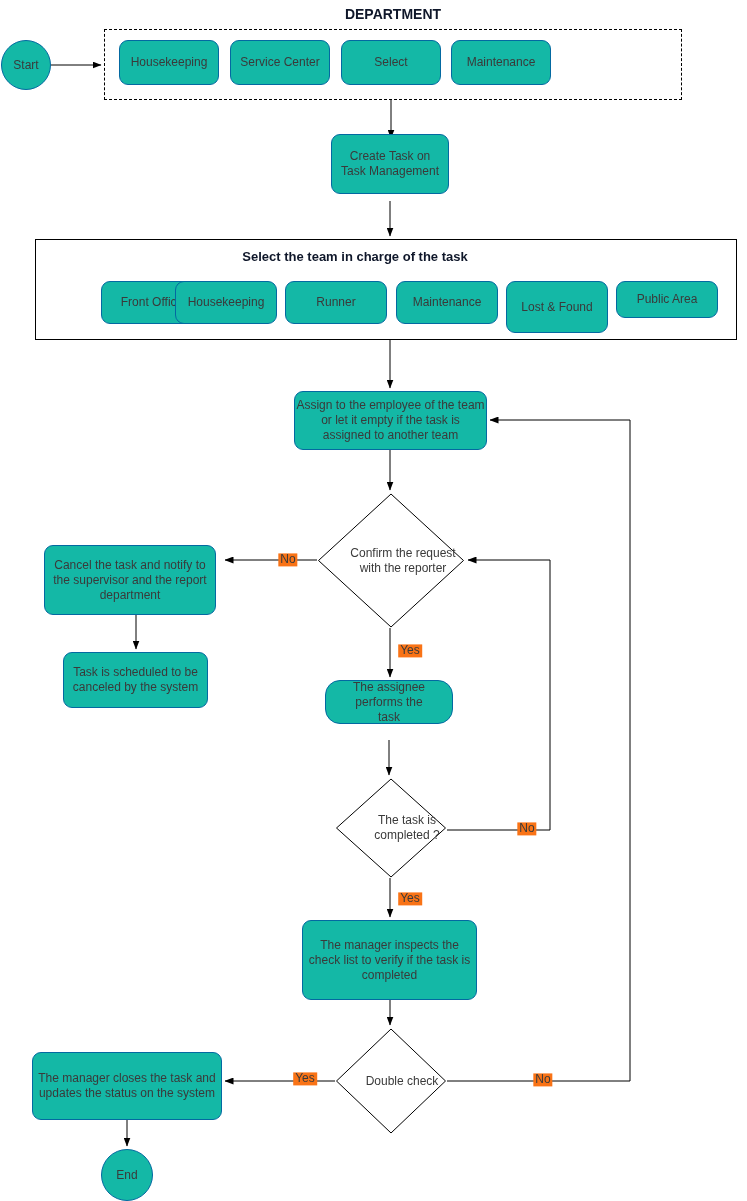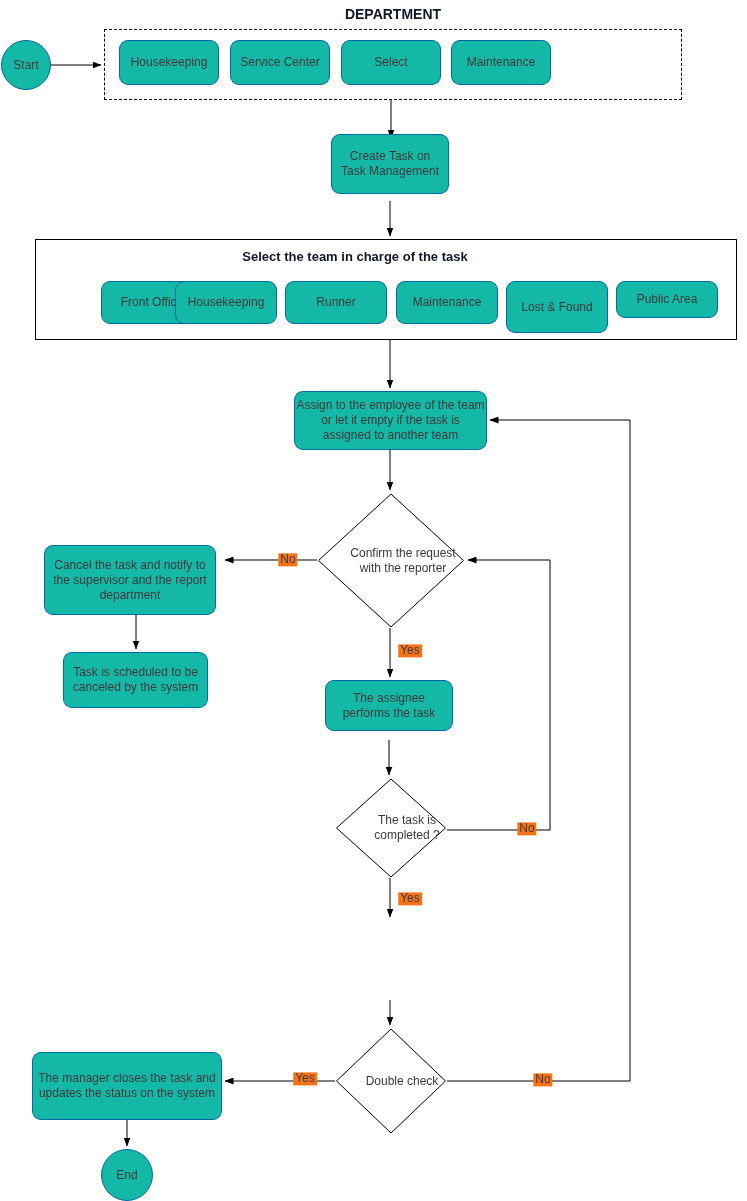--- a/index.html
+++ b/index.html
@@ -112,29 +112,30 @@
     <svg width="148" height="135" viewBox="0 0 148 135">
       <polygon points="74,1 146.5,67.5 74,134 1.5,67.5" fill="#ffffff" stroke="#000000" stroke-width="1"></polygon>
     </svg>
     <div class="dlabel" style="width:124px;">Confirm the request with the reporter</div>
   </div>
 
   <div class="node" style="left:44px;top:525px;width:172px;height:70px;padding:0 3px;margin-top:20px;">Cancel the task and notify to the supervisor and the report department</div>
 
   <div class="node" style="left:63px;top:652px;width:145px;height:56px;padding:13px 8px;">Task is scheduled to be canceled by the system</div>
 
-  <div class="node" style="left:325px;top:680px;width:128px;height:51px;padding:0 15px;">The assignee performs the task</div>
+  <div class="node" style="left:325px;top:680px;width:128px;height:44px;padding:0 22px;border-radius:15px;">The assignee performs the task</div>
 
   <div class="diamond" style="left:335px;top:778px;width:112px;height:100px;">
     <svg width="112" height="100" viewBox="0 0 112 100">
       <polygon points="56,1 110.5,50 56,99 1.5,50" fill="#ffffff" stroke="#000000" stroke-width="1"></polygon>
     </svg>
     <div class="dlabel" style="width:80px;">The task is completed ?</div>
   </div>
 
+  <div class="node" style="left:302px;top:920px;width:175px;height:80px;padding:0 5px;">The manager inspects the check list to verify if the task is completed</div>
 
   <div class="diamond" style="left:335px;top:1028px;width:112px;height:106px;">
     <svg width="112" height="106" viewBox="0 0 112 106">
       <polygon points="56,1 110.5,53 56,105 1.5,53" fill="#ffffff" stroke="#000000" stroke-width="1"></polygon>
     </svg>
     <div class="dlabel" style="width:90px;">Double check</div>
   </div>
 
   <div class="node" style="left:32px;top:1052px;width:190px;height:68px;padding:0 0;">The manager closes the task and updates the status on the system</div>
 

